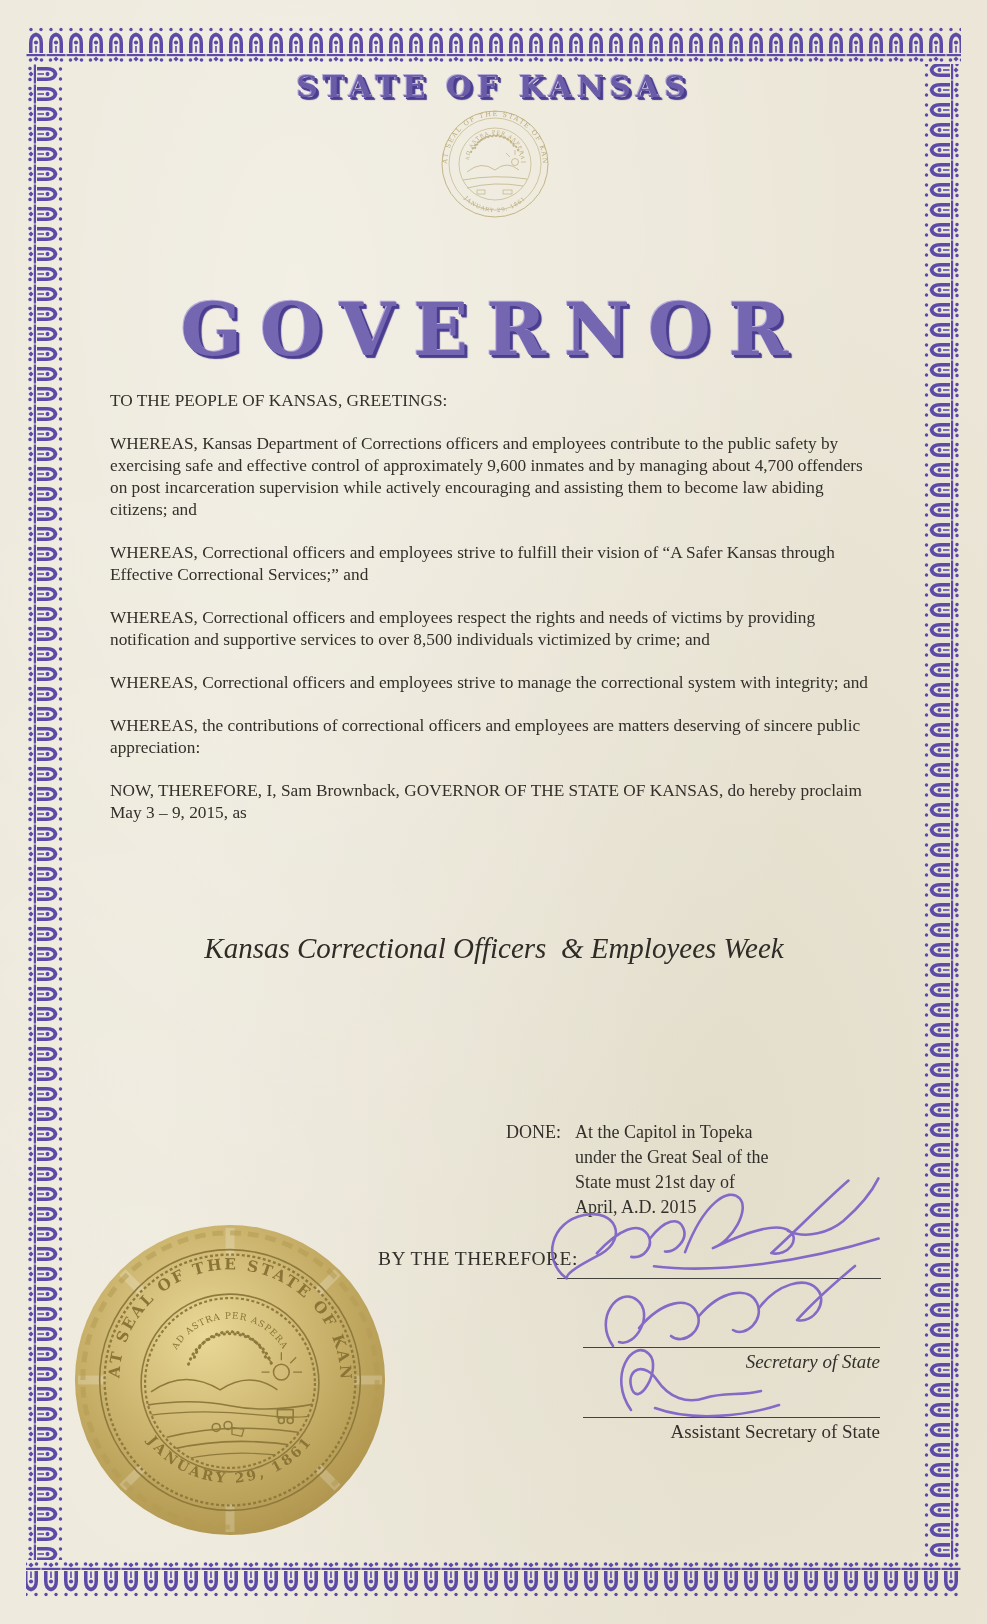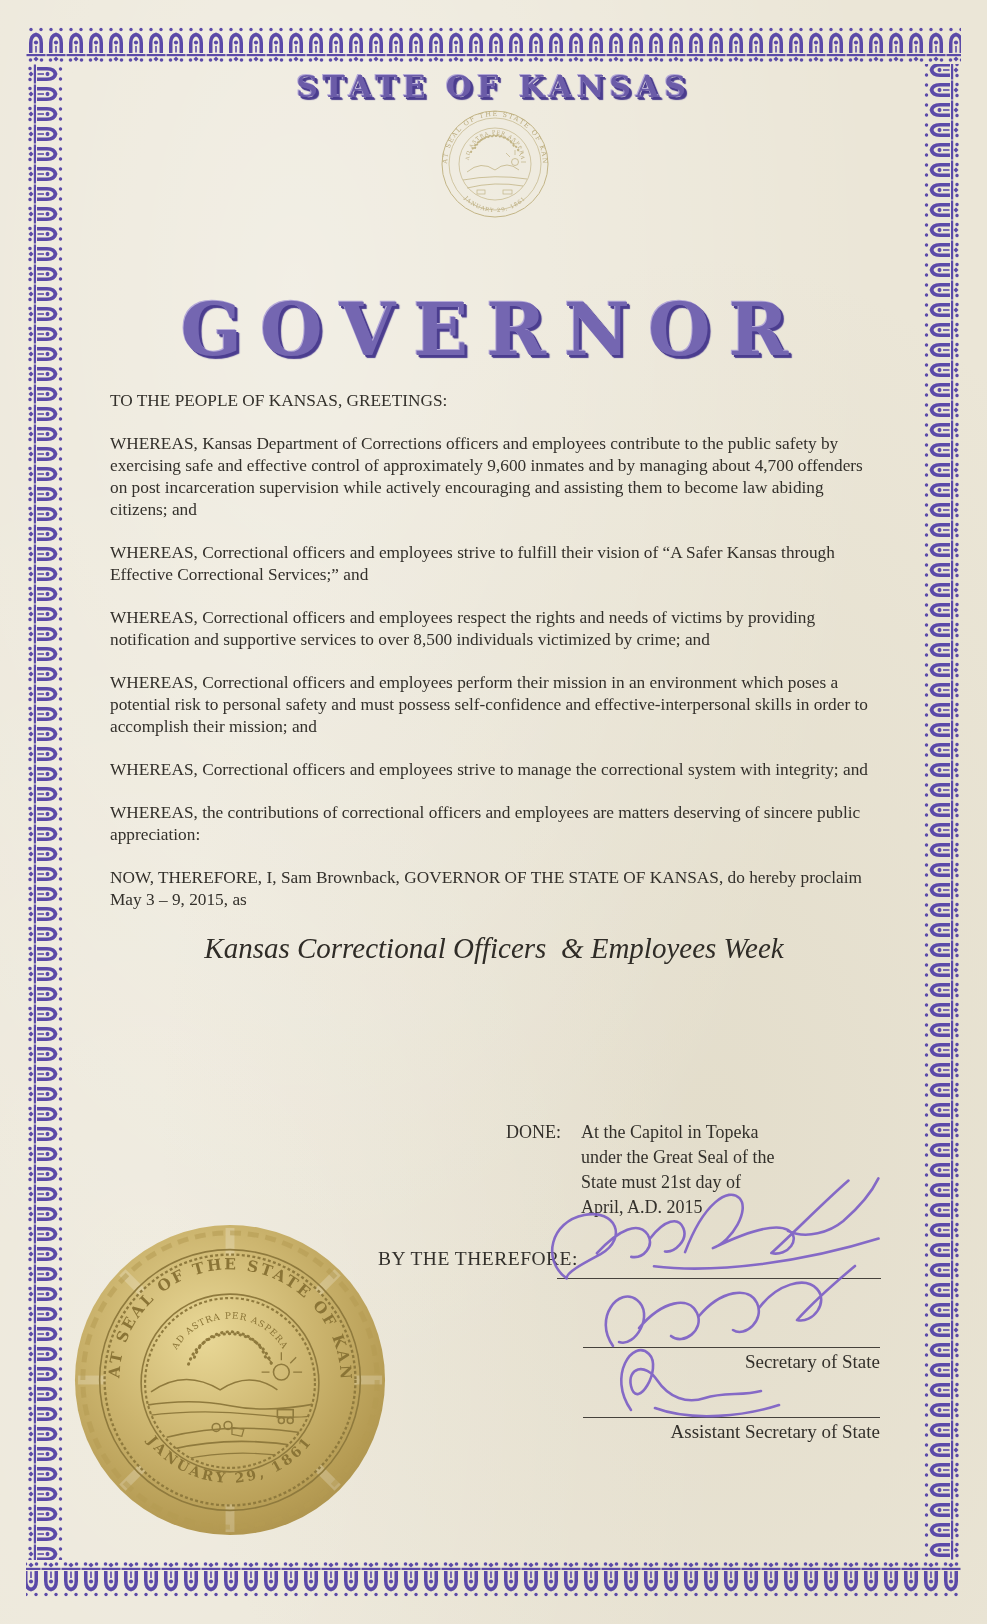--- a/index.html
+++ b/index.html
@@ -27,28 +27,28 @@
   
   .textcol{left:110px;top:390px;width:768px;font-size:17.3px;line-height:22px;}
   .textcol p{margin:21px 0 0 0;}
   .textcol p.first{margin-top:0;}
   .week-title{
     left:110px;top:932px;width:768px;text-align:center;
     font-style:italic;font-size:29px;white-space:pre-wrap;color:#2f2c27;
   }
   .closing{left:110px;top:1022px;width:768px;font-size:17.3px;}
   .done{left:506px;top:1120px;display:flex;font-size:18px;line-height:25px;}
-  .done .lbl{margin-right:20px;}
+  .done .lbl{margin-right:14px;}
   .by-gov{left:378px;top:1248px;font-size:19.5px;letter-spacing:.5px;}
   .sigline{border-top:1.6px solid #45413b;height:0;}
   .sig1{left:557px;top:1278px;width:324px;}
   .sig2{left:583px;top:1347px;width:297px;}
   .sig3{left:583px;top:1417px;width:297px;}
   .sig-title{font-size:19px;width:297px;text-align:right;}
-  .sec{left:583px;top:1351px;}
+  .sec{left:583px;top:1351px;font-style:italic;}
   .asst{left:583px;top:1421px;}
 </style>
 </head>
 <body>
 
 <div class="page">
 
   <svg class="abs" style="left:0;top:0;" width="987" height="1624" viewBox="0 0 987 1624">
     <defs>
       <pattern id="bp" width="20" height="38" patternUnits="userSpaceOnUse">
@@ -103,21 +103,20 @@
     </text>
   </svg>
 
   <div class="abs ornate proc3">GOVERNOR</div>
 
   <div class="abs textcol">
     <p class="first">TO THE PEOPLE OF KANSAS, GREETINGS:</p>
     <p>WHEREAS, Kansas Department of Corrections officers and employees contribute to the public safety by exercising safe and effective control of approximately 9,600 inmates and by managing about 4,700 offenders on post incarceration supervision while actively encouraging and assisting them to become law abiding citizens; and</p>
     <p>WHEREAS, Correctional officers and employees strive to fulfill their vision of “A Safer Kansas through Effective Correctional Services;” and</p>
     <p>WHEREAS, Correctional officers and employees respect the rights and needs of victims by providing notification and supportive services to over 8,500 individuals victimized by crime; and</p>
-    <p>WHEREAS, Correctional officers and employees perform their mission in an environment which poses a potential risk to personal safety and must possess self-confidence and effective-interpersonal skills in order to accomplish their mission; and</p>
     <p>WHEREAS, Correctional officers and employees strive to manage the correctional system with integrity; and</p>
     <p>WHEREAS, the contributions of correctional officers and employees are matters deserving of sincere public appreciation:</p>
     <p>NOW, THEREFORE, I, Sam Brownback, GOVERNOR OF THE STATE OF KANSAS, do hereby proclaim May 3 – 9, 2015, as</p>
   </div>
 
   <div class="abs week-title">Kansas Correctional Officers  &amp; Employees Week</div>
 
 
   <div class="abs done">
     <div class="lbl">DONE:</div>

